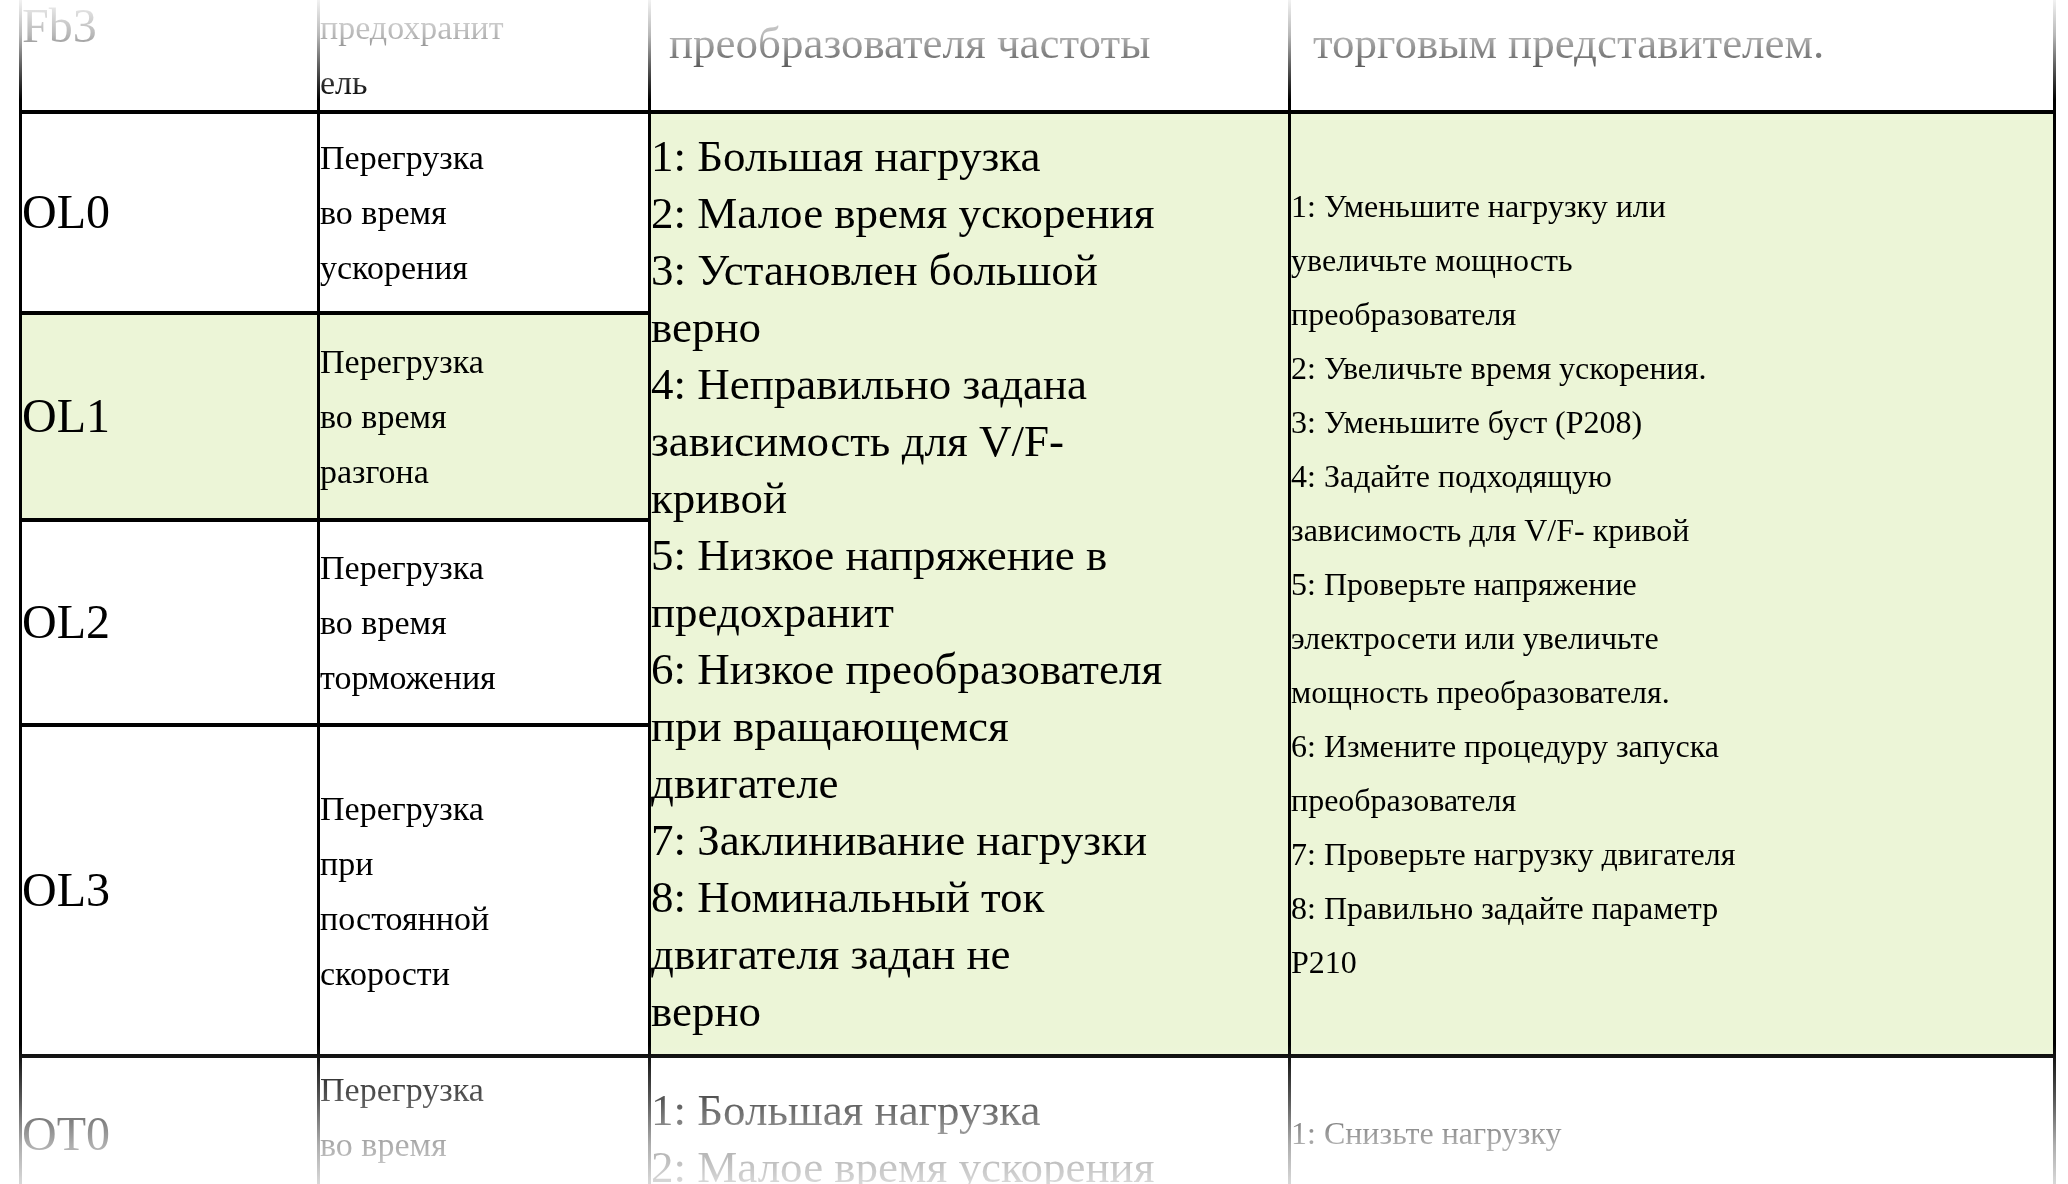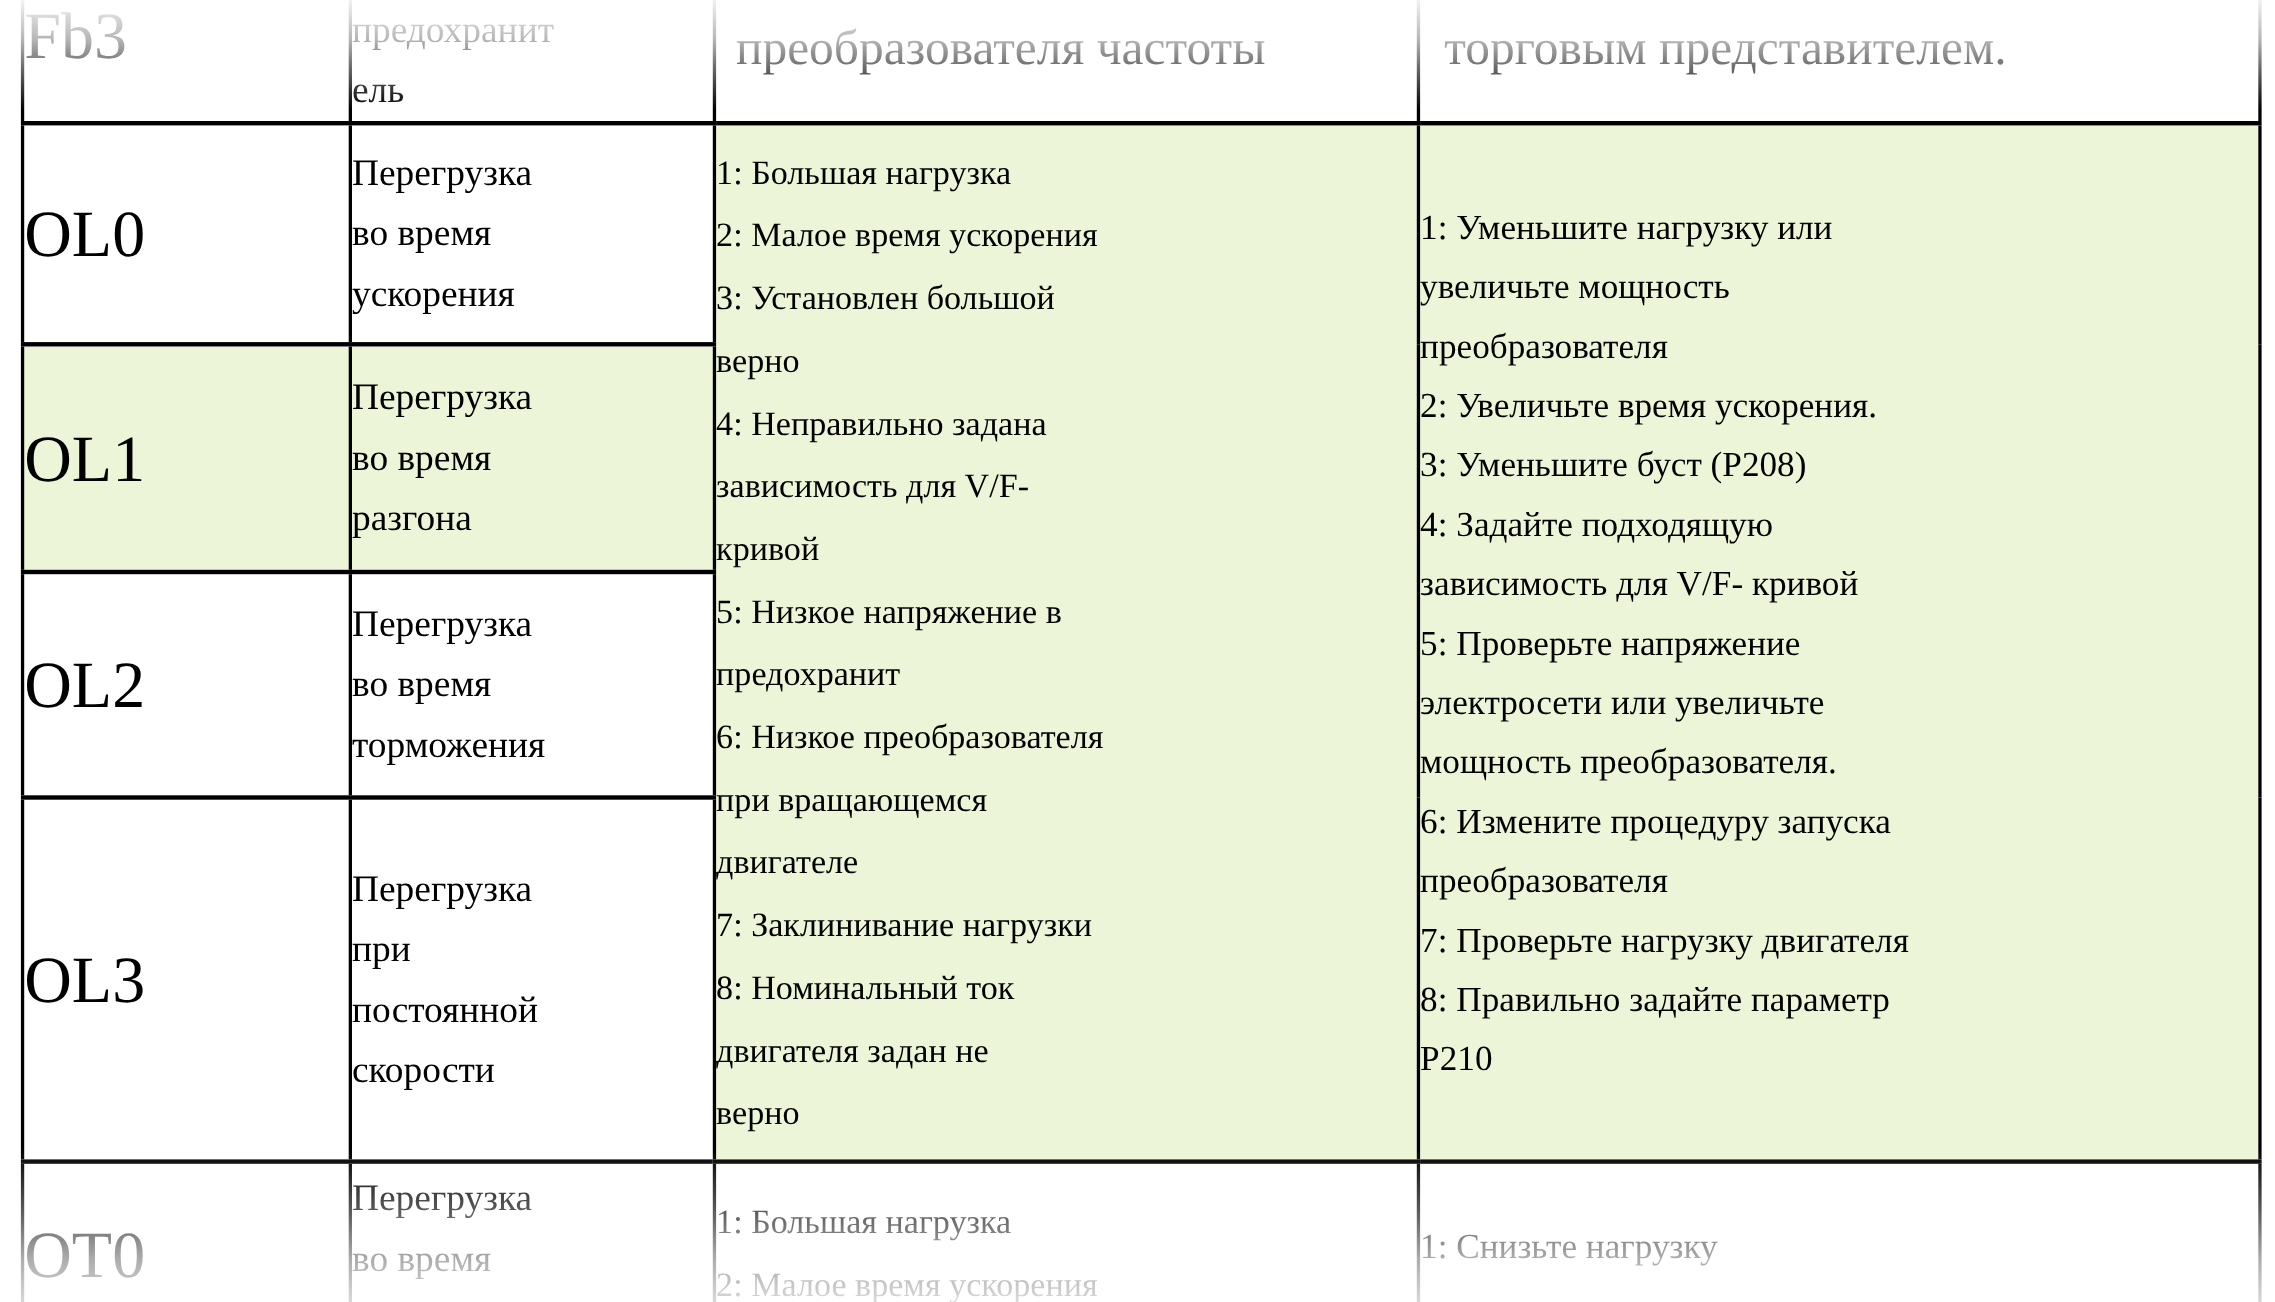--- a/index.html
+++ b/index.html
@@ -27,28 +27,28 @@
     padding: 0;
     vertical-align: middle;
     overflow: hidden;
   }
   .err-table tr.row-top td { border-top: 0; }
   .err-table tr.row-bottom td { border-bottom: 0; }
 
   .green { background: var(--green); }
 
   .cell-code {
-    font-size: 60px;
+    font-size: 48px;
     padding-left: 30px;
     line-height: 1.1;
   }
   .cell-desc { font-size: 34px; padding-left: 22px; }
   .cell-desc .line { line-height: 55px; }
 
-  .cell-causes { vertical-align: top; font-size: 31px; padding-left: 18px; padding-top: 6px; }
+  .cell-causes { vertical-align: top; font-size: 45px; padding-left: 18px; padding-top: 6px; }
   .cell-causes .line { line-height: 57px; }
 
   .cell-solutions { vertical-align: top; font-size: 32px; padding-left: 22px; padding-top: 36px; }
   .cell-solutions .line { line-height: 54px; }
 
   
   tr.row-top td { vertical-align: top; }
   tr.row-top .cell-code { padding-top: 0; }
   tr.row-top .cell-desc { padding-top: 0; }
   tr.row-top .frag { font-size: 45px; line-height: 55px; }

